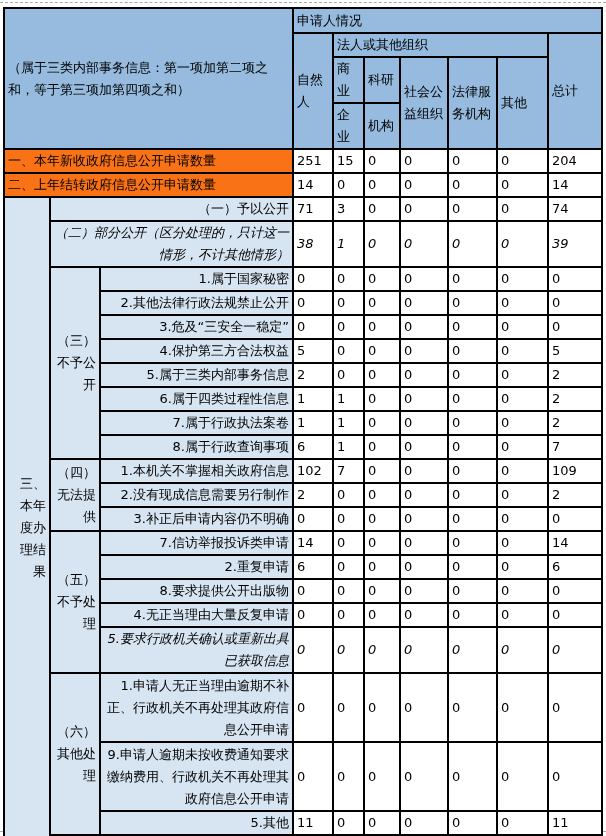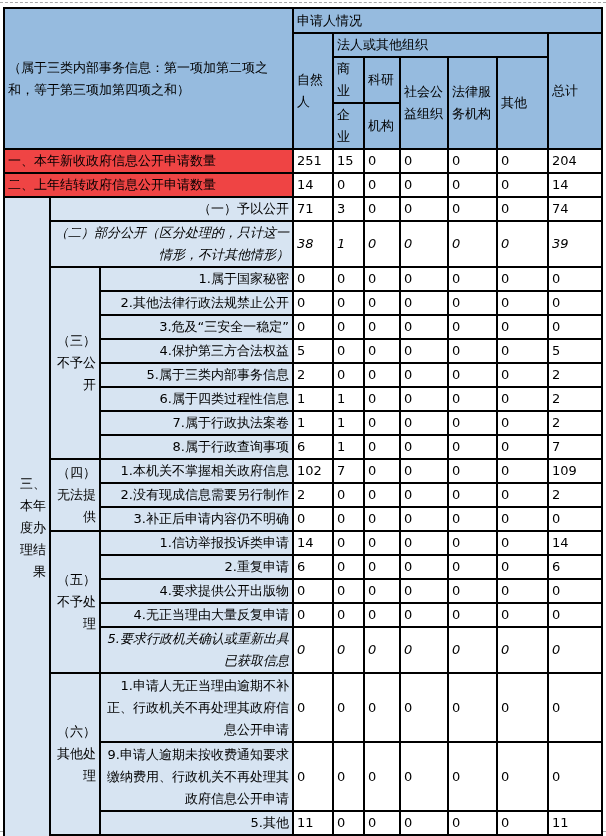--- a/index.html
+++ b/index.html
@@ -6,21 +6,21 @@
   .page{position:relative;width:606px;height:836px;background:#ffffff;
         font-family:"DejaVu Sans","Liberation Sans",sans-serif;color:#000;}
   .dash{position:absolute;left:0;width:606px;border-top:1px dashed #a9a9a9;height:0;}
   .dash.top{top:2px;}
   .dash.bottom{top:831px;}
   table.rpt{position:absolute;left:3px;top:7px;border-collapse:collapse;table-layout:fixed;
             width:598px;font-size:13px;line-height:22px;}
   table.rpt td{border:2px solid #000;padding:0 3px;vertical-align:middle;
                word-break:break-all;overflow:hidden;}
   td.hdr{background:#96bbdf;}
-  td.band{background:#ef4444;}
+  td.band{background:#f97316;}
   td.lbl{background:#d7e4f2;text-align:right;}
   td.num{background:#ffffff;}
   tr.rh{height:23px;} tr.rh2{height:46px;font-style:italic;} tr.rh3{height:69px;}
   tr.hh1{height:25px;} tr.hh2{height:24px;} tr.hh3{height:23px;}
 </style>
 </head>
 <body>
 
 <div class="page">
   <div class="dash top"></div>
@@ -216,41 +216,41 @@
       <td class="num">0</td>
       <td class="num">0</td>
       <td class="num">0</td>
       <td class="num">0</td>
       <td class="num">0</td>
       <td class="num">0</td>
     </tr>
 
     <tr class="rh">
       <td class="lbl" rowspan="5">（五）不予处理</td>
-      <td class="lbl">1.信访举报投诉类申请</td>
+      <td class="lbl">7.信访举报投诉类申请</td>
       <td class="num">14</td>
       <td class="num">0</td>
       <td class="num">0</td>
       <td class="num">0</td>
       <td class="num">0</td>
       <td class="num">0</td>
       <td class="num">14</td>
     </tr>
     <tr class="rh">
       <td class="lbl">2.重复申请</td>
       <td class="num">6</td>
       <td class="num">0</td>
       <td class="num">0</td>
       <td class="num">0</td>
       <td class="num">0</td>
       <td class="num">0</td>
       <td class="num">6</td>
     </tr>
     <tr class="rh">
-      <td class="lbl">4.要求提供公开出版物</td>
+      <td class="lbl">8.要求提供公开出版物</td>
       <td class="num">0</td>
       <td class="num">0</td>
       <td class="num">0</td>
       <td class="num">0</td>
       <td class="num">0</td>
       <td class="num">0</td>
       <td class="num">0</td>
     </tr>
     <tr class="rh">
       <td class="lbl">4.无正当理由大量反复申请</td>

